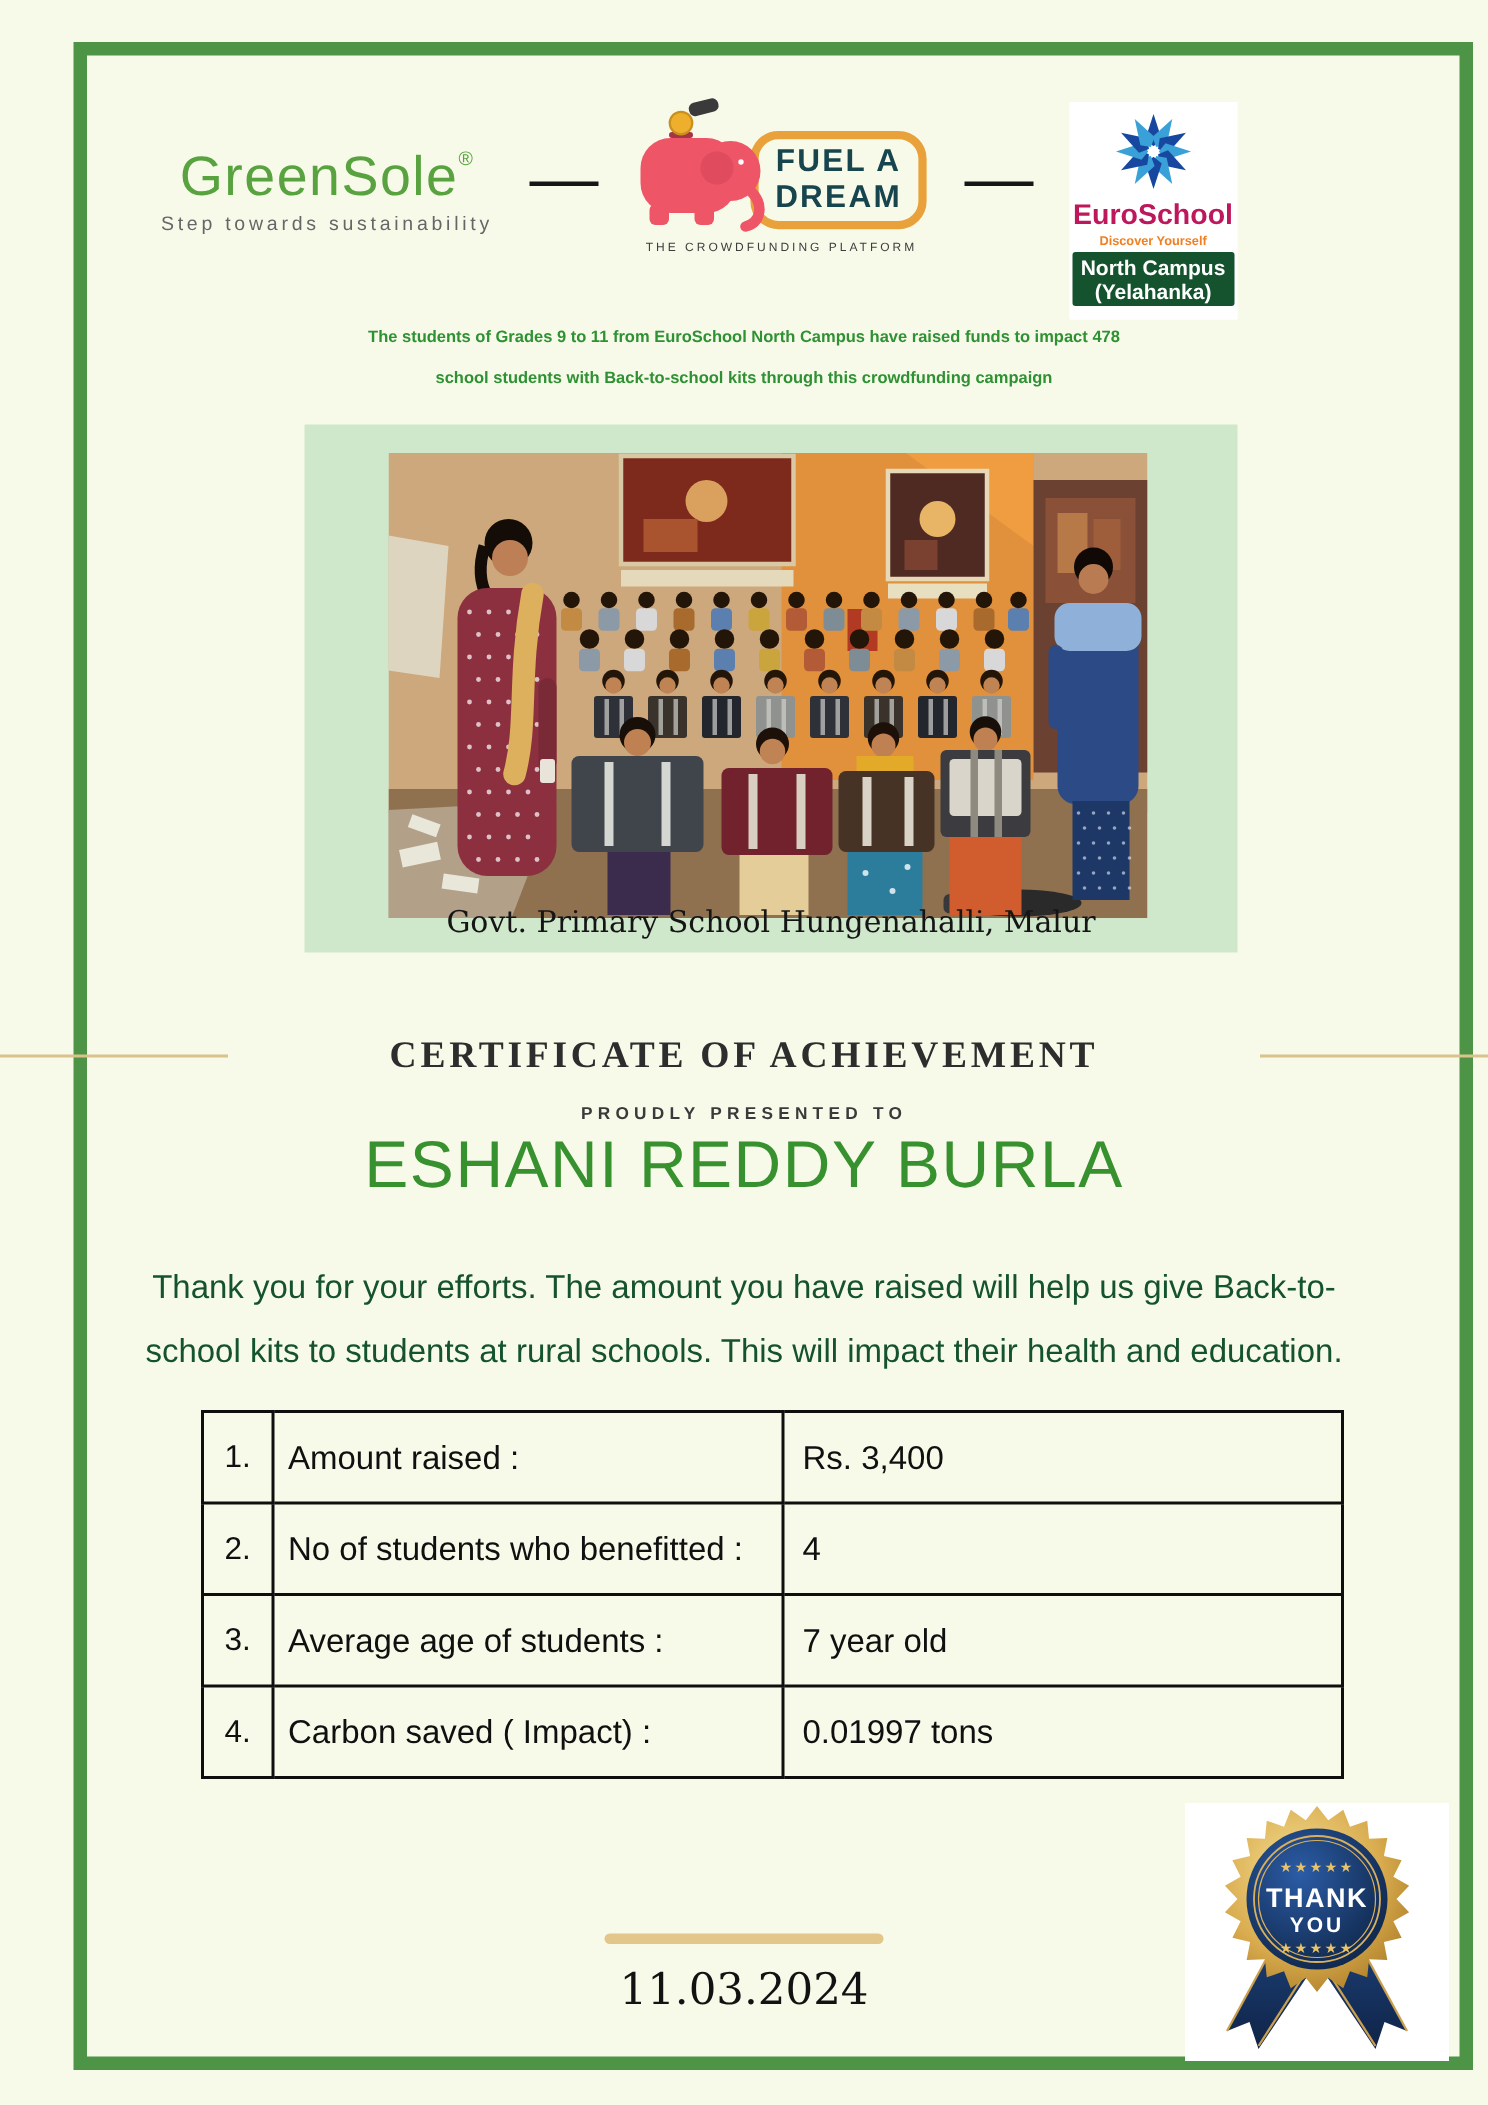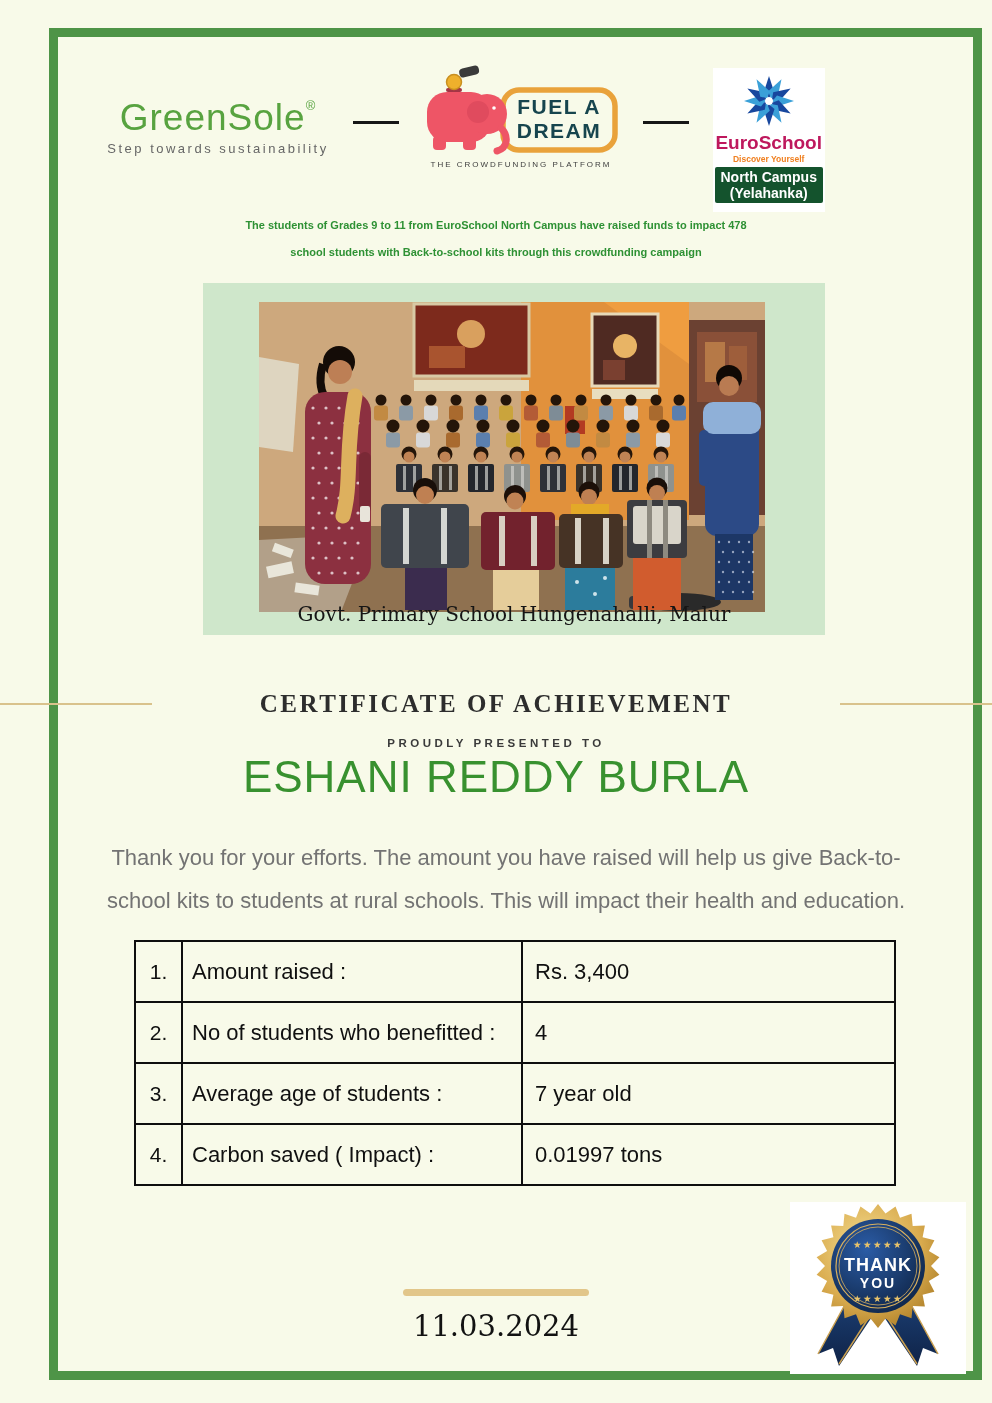--- a/index.html
+++ b/index.html
@@ -34,22 +34,22 @@
   .heading-row{position:absolute;top:690px;left:0;width:100%;display:flex;
                align-items:center;justify-content:space-between;gap:14px;}
   .hline{width:152px;height:2px;background:#d9c28c;}
   .heading{font-family:"Liberation Serif",serif;font-weight:600;font-size:25px;
            letter-spacing:2.5px;color:#2d2d2d;margin:0;}
   .presented{position:absolute;top:737px;left:0;width:100%;text-align:center;
              font-size:11.5px;font-weight:600;letter-spacing:3.5px;color:#3a3a3a;}
   .recipient{position:absolute;top:752px;left:0;width:100%;text-align:center;
              font-size:44px;letter-spacing:1px;color:#38912f;}
 
-  .message{position:absolute;top:836px;left:40px;width:932px;text-align:center;
-           font-size:22px;line-height:43px;color:#737373;margin:0;}
+  .message{position:absolute;top:836px;left:30px;width:932px;text-align:center;
+           font-size:22px;line-height:43px;color:#14532d;margin:0;}
   .message span{display:block;}
 
   .impact-table{position:absolute;left:134px;top:940px;border-collapse:collapse;
                 font-size:22px;color:#101010;}
   .impact-table td{border:2.5px solid #0e0e0e;height:61px;vertical-align:middle;box-sizing:border-box;}
   td.num{width:47px;text-align:center;font-size:21px;}
   td.label{width:340px;padding-left:9px;}
   td.value{width:373px;padding-left:12px;}
 
   .badge{position:absolute;left:790px;top:1202px;width:176px;height:172px;background:#fff;}

